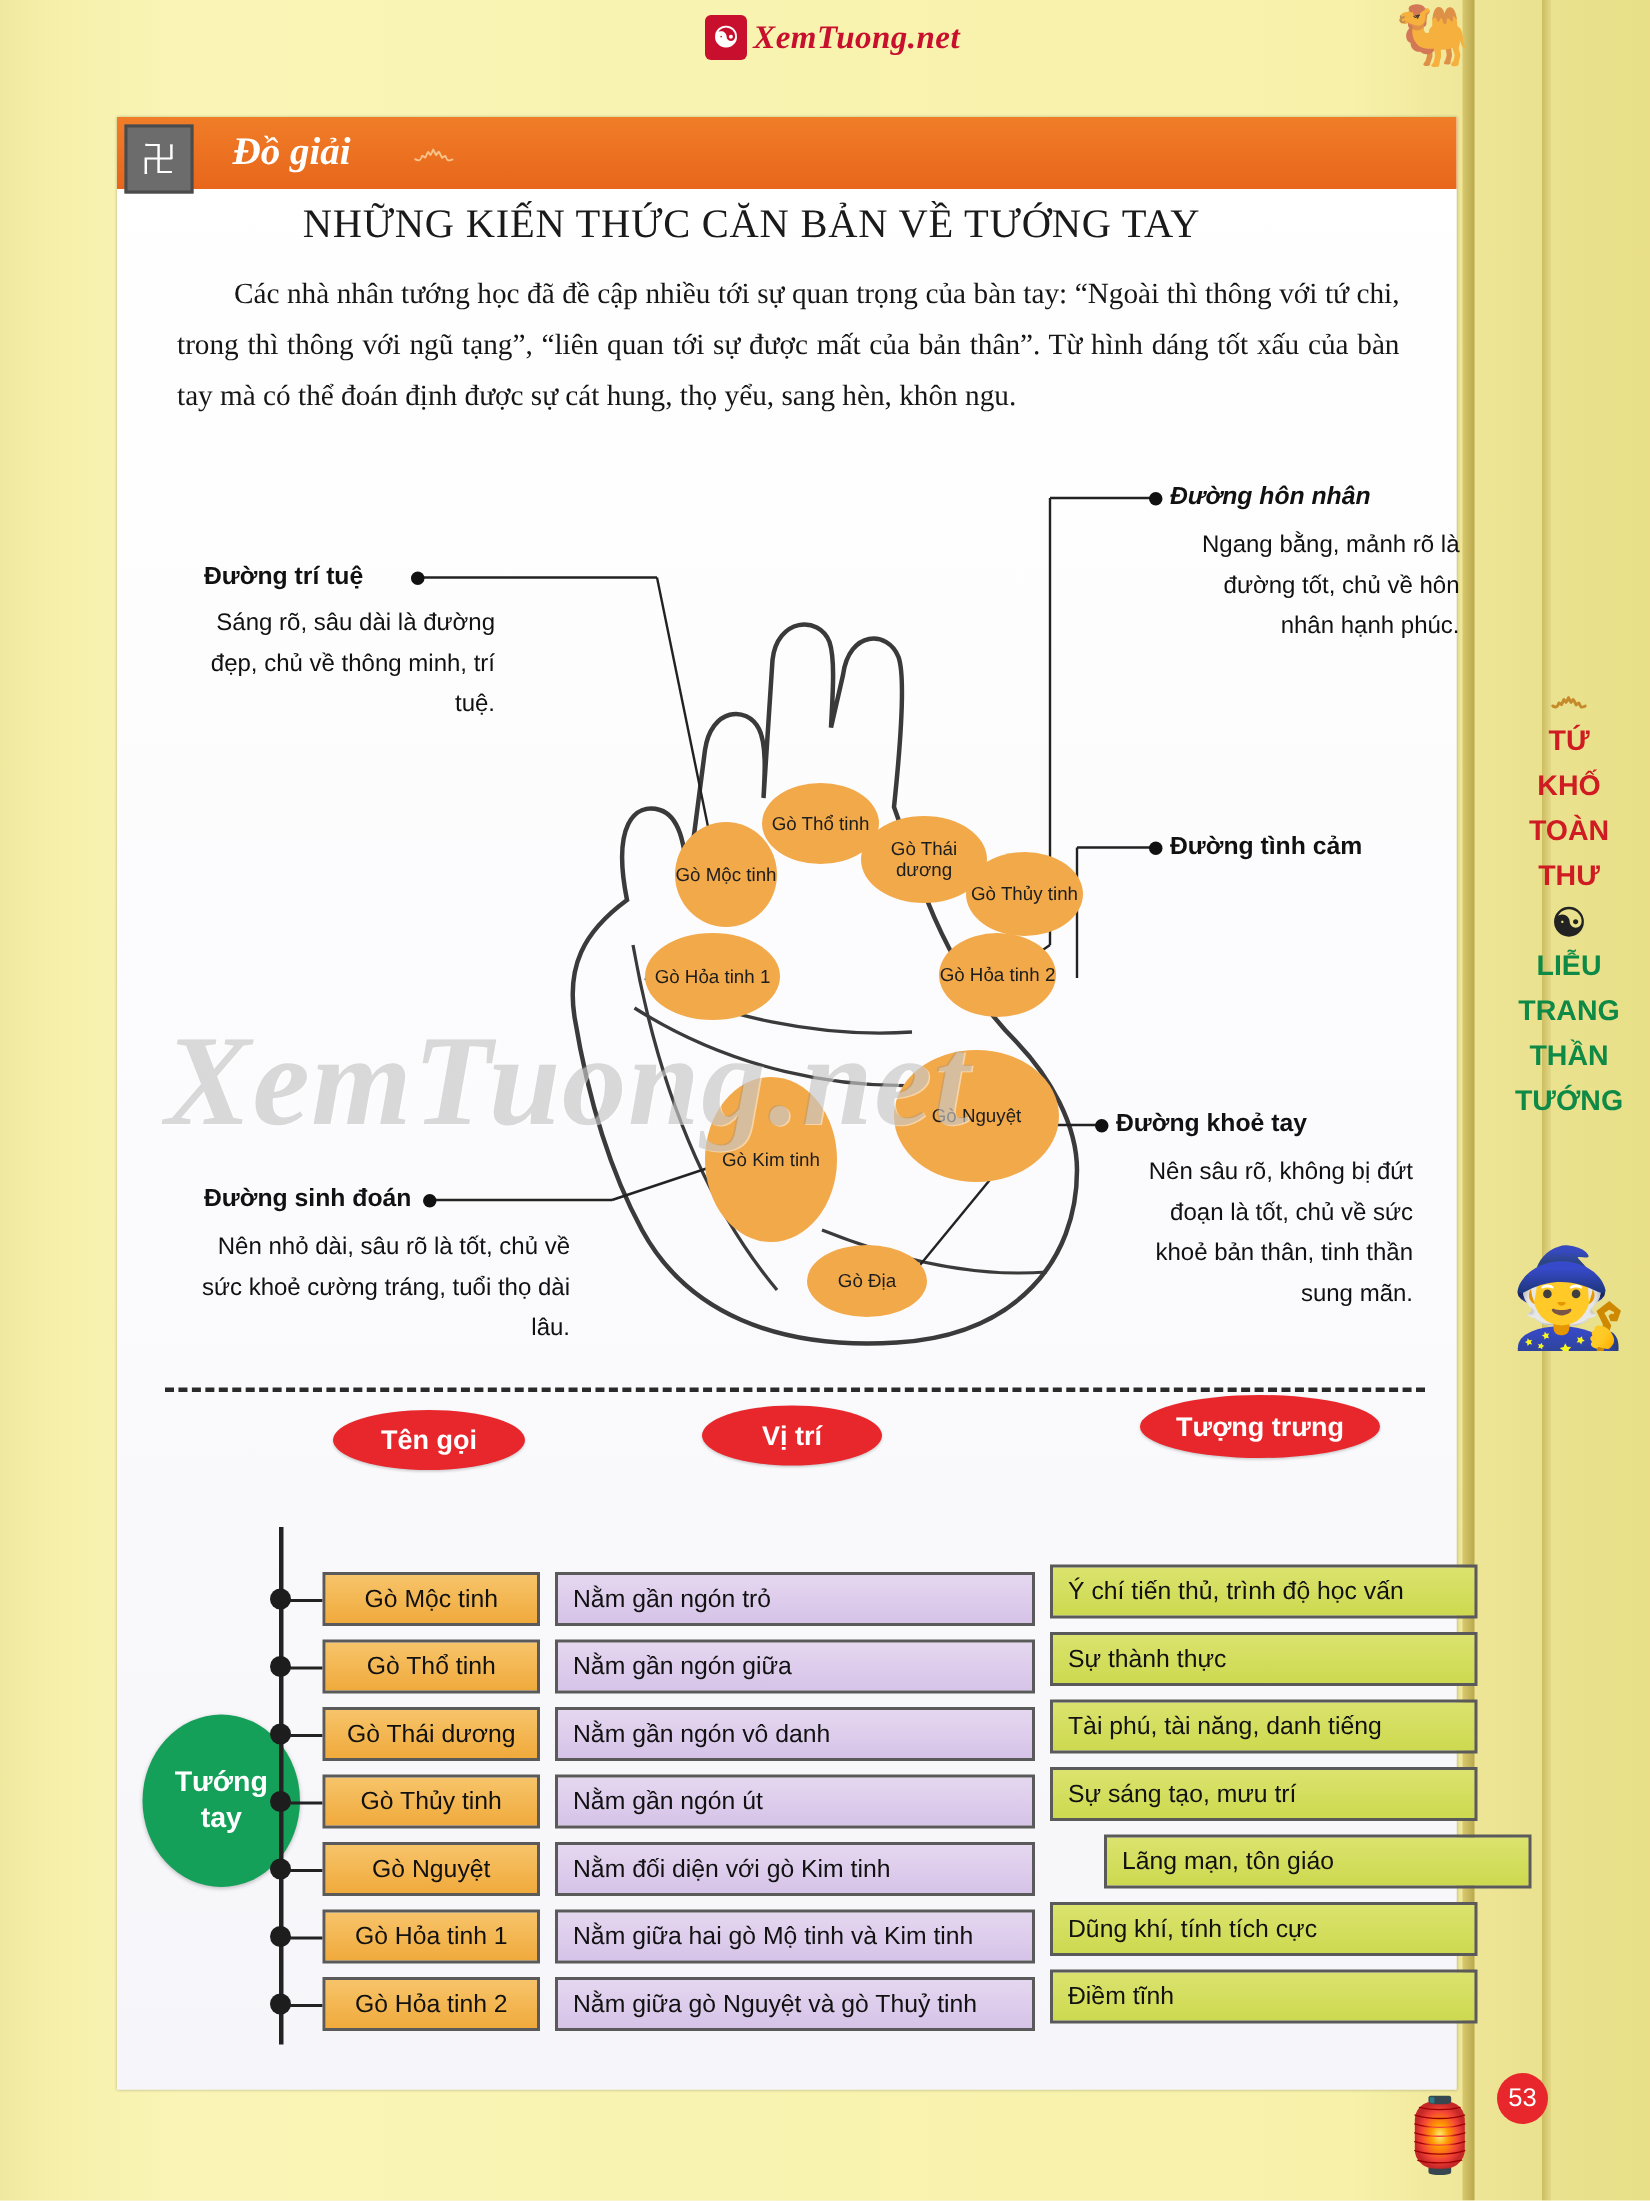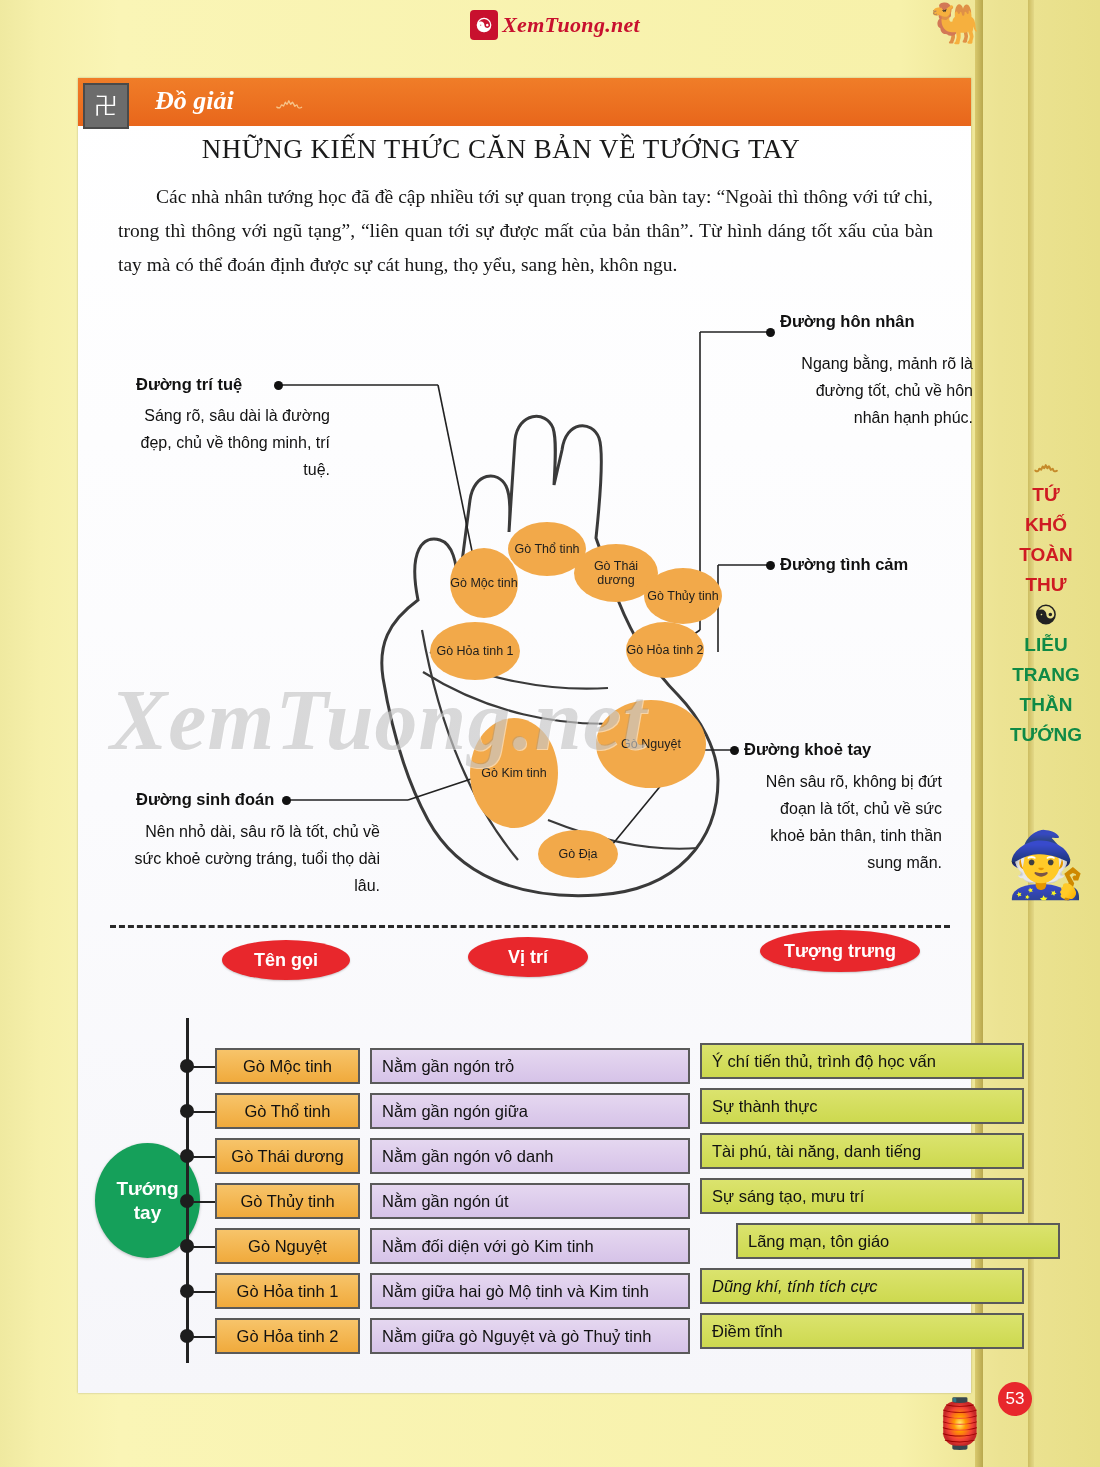--- a/index.html
+++ b/index.html
@@ -120,21 +120,21 @@
   .spine{position:absolute;left:186px;top:1018px;width:3px;height:345px;background:#222;}
   .node{position:absolute;left:180px;width:14px;height:14px;border-radius:50%;background:#1d1d1d;}
   .connector{position:absolute;height:2px;background:#222;left:193px;width:22px;}
   .cell{
     position:absolute;height:36px;border:2px solid #5a5a5a;
     display:flex;align-items:center;padding-left:10px;
     font-size:16.5px;color:#111;box-sizing:border-box;
   }
   .c1{left:215px;width:145px;background:linear-gradient(180deg,#f7c46a,#f0aa3c);justify-content:center;padding-left:0;}
   .c2{left:370px;width:320px;background:linear-gradient(180deg,#e5d7f0,#d6c3e8);}
-  .c3{left:700px;width:324px;background:linear-gradient(180deg,#dbe36e,#cdd94f);}
+  .c3{left:700px;width:285px;background:linear-gradient(180deg,#dbe36e,#cdd94f);}
 
   
   .vbanner{
     position:absolute;left:1000px;top:450px;width:92px;text-align:center;
     font-weight:bold;font-size:19px;line-height:30px;
   }
   .vb-red{color:#cf1b22;}
   .vb-green{color:#0f8a46;}
   .vb-yy{font-size:26px;color:#222;}
   .vb-swirl{font-size:26px;color:#c58a2a;}
@@ -241,21 +241,21 @@
 
   <div class="dot" style="left:196px;top:81px;"></div>
   <div class="lbl lbl-h" style="left:58px;top:75px;">Đường trí tuệ</div>
   <div class="lbl lbl-b" style="left:52px;top:102px;width:200px;">Sáng rõ, sâu dài là đường đẹp, chủ về thông minh, trí tuệ.</div>
 
   <div class="dot" style="left:204px;top:496px;"></div>
   <div class="lbl lbl-h" style="left:58px;top:490px;">Đường sinh đoán</div>
   <div class="lbl lbl-b" style="left:52px;top:518px;width:250px;">Nên nhỏ dài, sâu rõ là tốt, chủ về sức khoẻ cường tráng, tuổi thọ dài lâu.</div>
 
   <div class="dot" style="left:688px;top:28px;"></div>
-  <div class="lbl lbl-h" style="left:702px;top:12px;">Đường hôn nhân</div>
+  <div class="lbl lbl-h" style="left:702px;top:22px;font-style:italic;">Đường hôn nhân</div>
   <div class="lbl lbl-b" style="left:700px;top:50px;width:195px;">Ngang bằng, mảnh rõ là đường tốt, chủ về hôn nhân hạnh phúc.</div>
 
   <div class="dot" style="left:688px;top:261px;"></div>
   <div class="lbl lbl-h" style="left:702px;top:255px;">Đường tình cảm</div>
 
   <div class="dot" style="left:652px;top:446px;"></div>
   <div class="lbl lbl-h" style="left:666px;top:440px;">Đường khoẻ tay</div>
   <div class="lbl lbl-b" style="left:664px;top:468px;width:200px;">Nên sâu rõ, không bị đứt đoạn là tốt, chủ về sức khoẻ bản thân, tinh thần sung mãn.</div>
 </div>
 
@@ -311,21 +311,21 @@
     <div class="connector" style="top:1246px;"></div>
   <div class="cell c1" style="top:1228px;">Gò Nguyệt</div>
   <div class="cell c2" style="top:1228px;">Nằm đối diện với gò Kim tinh</div>
   <div class="cell c3" style="top:1223px;margin-left:36px;">Lãng mạn, tôn giáo</div>
 </div>
 <div>
   <div class="node" style="top:1284px;"></div>
     <div class="connector" style="top:1291px;"></div>
   <div class="cell c1" style="top:1273px;">Gò Hỏa tinh 1</div>
   <div class="cell c2" style="top:1273px;">Nằm giữa hai gò Mộ tinh và Kim tinh</div>
-  <div class="cell c3" style="top:1268px;font-style:italic;">Dũng khí, tính tích cực</div>
+  <div class="cell c3" style="top:1268px;">Dũng khí, tính tích cực</div>
 </div>
 <div>
   <div class="node" style="top:1329px;"></div>
     <div class="connector" style="top:1336px;"></div>
   <div class="cell c1" style="top:1318px;">Gò Hỏa tinh 2</div>
   <div class="cell c2" style="top:1318px;">Nằm giữa gò Nguyệt và gò Thuỷ tinh</div>
   <div class="cell c3" style="top:1313px;">Điềm tĩnh</div>
 </div>
 
 <div class="vbanner">

